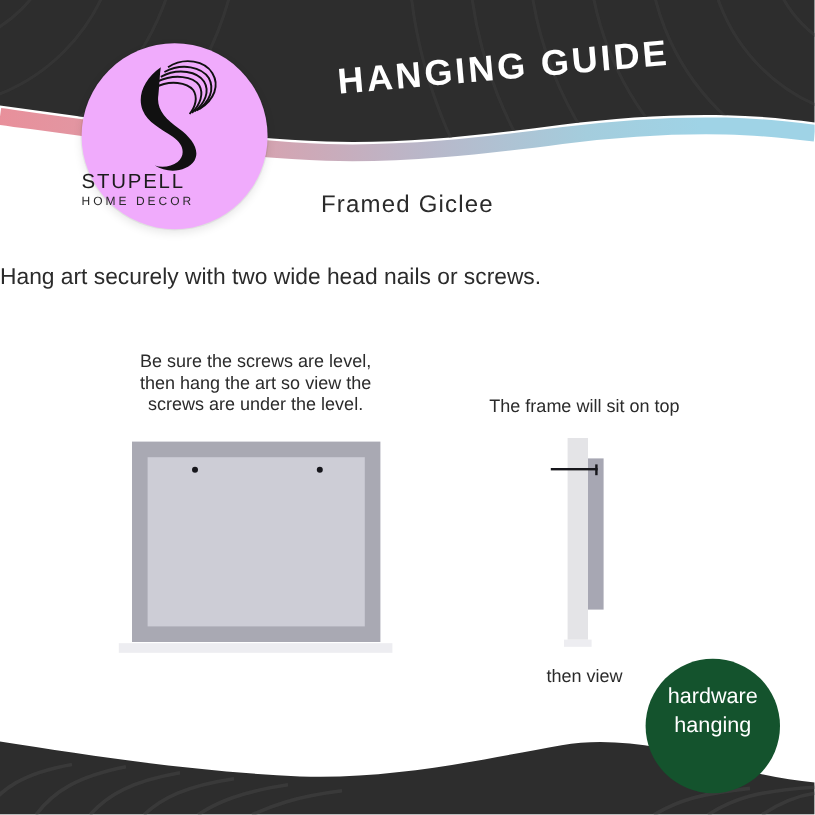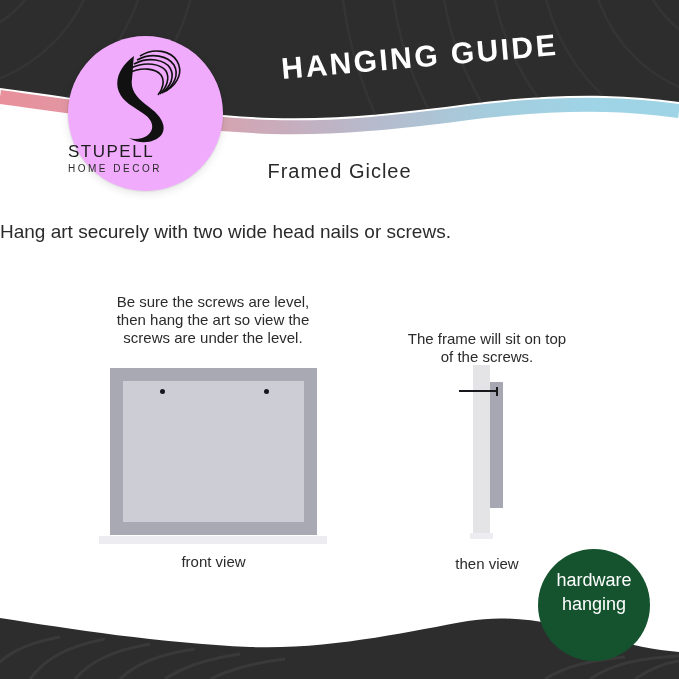--- a/index.html
+++ b/index.html
@@ -116,30 +116,28 @@
   <div class="intro-text">Hang art securely with two wide head nails or screws.</div>
 
   <div class="abs instruction instr-left">
     <div>Be sure the screws are level,</div>
     <div>then hang the art so view the</div>
     <div>screws are under the level.</div>
   </div>
 
   <div class="abs instruction instr-right">
     <div>The frame will sit on top</div>
-    <div>of the screws.</div>
   </div>
 
   <div class="abs frame-shadow"></div>
   <div class="abs frame-outer">
     <div class="frame-art"></div>
     <div class="screw-dot" style="left:50px;top:21px;"></div>
     <div class="screw-dot" style="left:154px;top:21px;"></div>
   </div>
-  <div class="caption caption-front">front view</div>
 
   <div class="abs side-shadow"></div>
   <div class="abs wall-bar"></div>
   <div class="abs frame-side-bar"></div>
   <div class="abs nail-shaft"></div>
   <div class="abs nail-head"></div>
   <div class="caption caption-side">then view</div>
 
   <div class="hardware-badge">
     <div class="pad">

